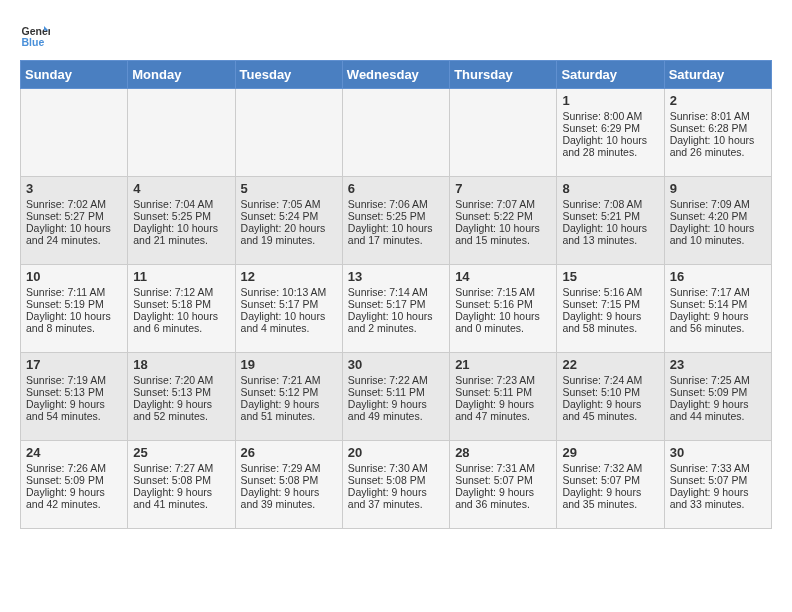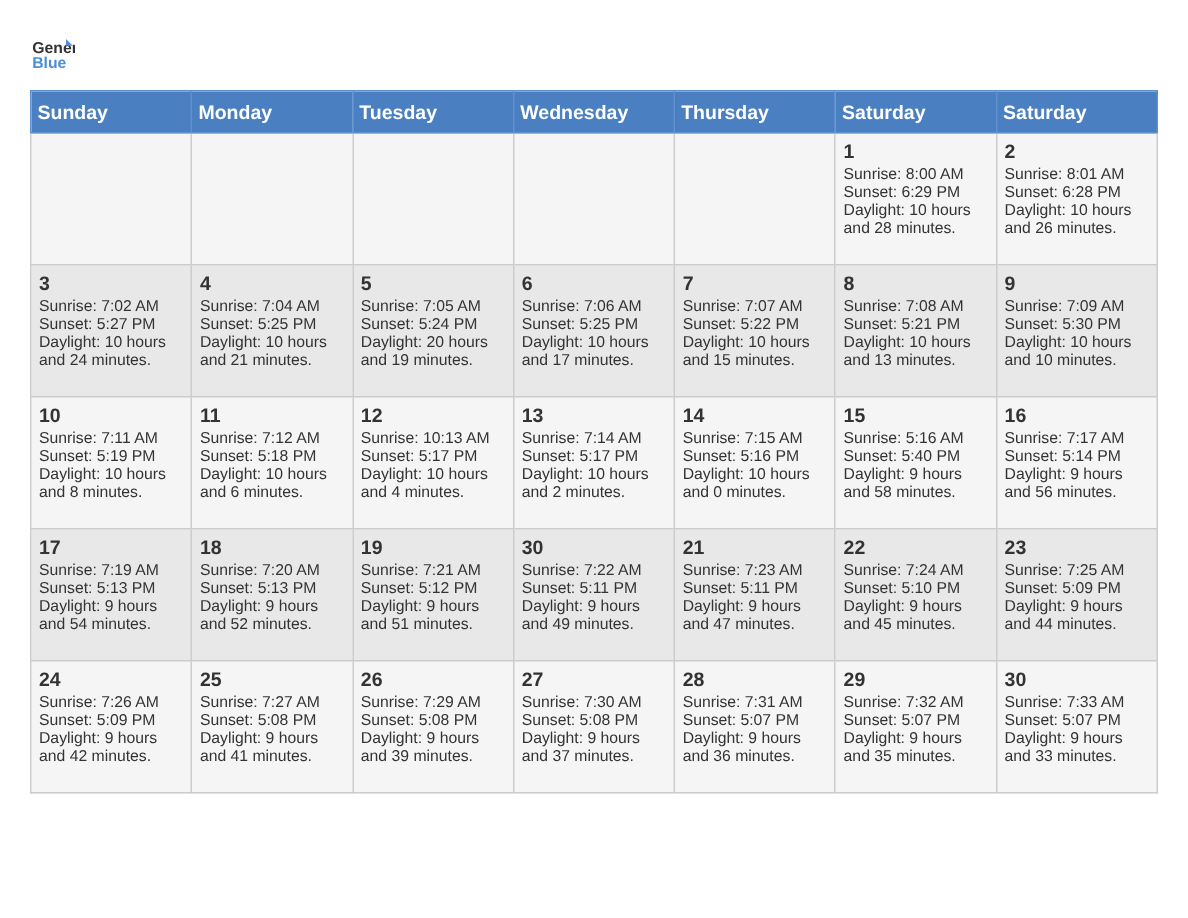--- a/index.html
+++ b/index.html
@@ -161,21 +161,21 @@
         </td>
         <td>
           <span class="day-num">8</span>
           <div>Sunrise: 7:08 AM</div>
           <div>Sunset: 5:21 PM</div>
           <div>Daylight: 10 hours and 13 minutes.</div>
         </td>
         <td>
           <span class="day-num">9</span>
           <div>Sunrise: 7:09 AM</div>
-          <div>Sunset: 5:30 PM</div>
+          <div>Sunset: 4:20 PM</div>
           <div>Daylight: 10 hours and 10 minutes.</div>
         </td>
       </tr>
       <tr>
         <td>
           <span class="day-num">10</span>
           <div>Sunrise: 7:11 AM</div>
           <div>Sunset: 5:19 PM</div>
           <div>Daylight: 10 hours and 8 minutes.</div>
         </td>
@@ -199,21 +199,21 @@
         </td>
         <td>
           <span class="day-num">14</span>
           <div>Sunrise: 7:15 AM</div>
           <div>Sunset: 5:16 PM</div>
           <div>Daylight: 10 hours and 0 minutes.</div>
         </td>
         <td>
           <span class="day-num">15</span>
           <div>Sunrise: 5:16 AM</div>
-          <div>Sunset: 5:40 PM</div>
+          <div>Sunset: 7:15 PM</div>
           <div>Daylight: 9 hours and 58 minutes.</div>
         </td>
         <td>
           <span class="day-num">16</span>
           <div>Sunrise: 7:17 AM</div>
           <div>Sunset: 5:14 PM</div>
           <div>Daylight: 9 hours and 56 minutes.</div>
         </td>
       </tr>
       <tr>
@@ -273,21 +273,21 @@
           <div>Sunset: 5:08 PM</div>
           <div>Daylight: 9 hours and 41 minutes.</div>
         </td>
         <td>
           <span class="day-num">26</span>
           <div>Sunrise: 7:29 AM</div>
           <div>Sunset: 5:08 PM</div>
           <div>Daylight: 9 hours and 39 minutes.</div>
         </td>
         <td>
-          <span class="day-num">27</span>
+          <span class="day-num">20</span>
           <div>Sunrise: 7:30 AM</div>
           <div>Sunset: 5:08 PM</div>
           <div>Daylight: 9 hours and 37 minutes.</div>
         </td>
         <td>
           <span class="day-num">28</span>
           <div>Sunrise: 7:31 AM</div>
           <div>Sunset: 5:07 PM</div>
           <div>Daylight: 9 hours and 36 minutes.</div>
         </td>

